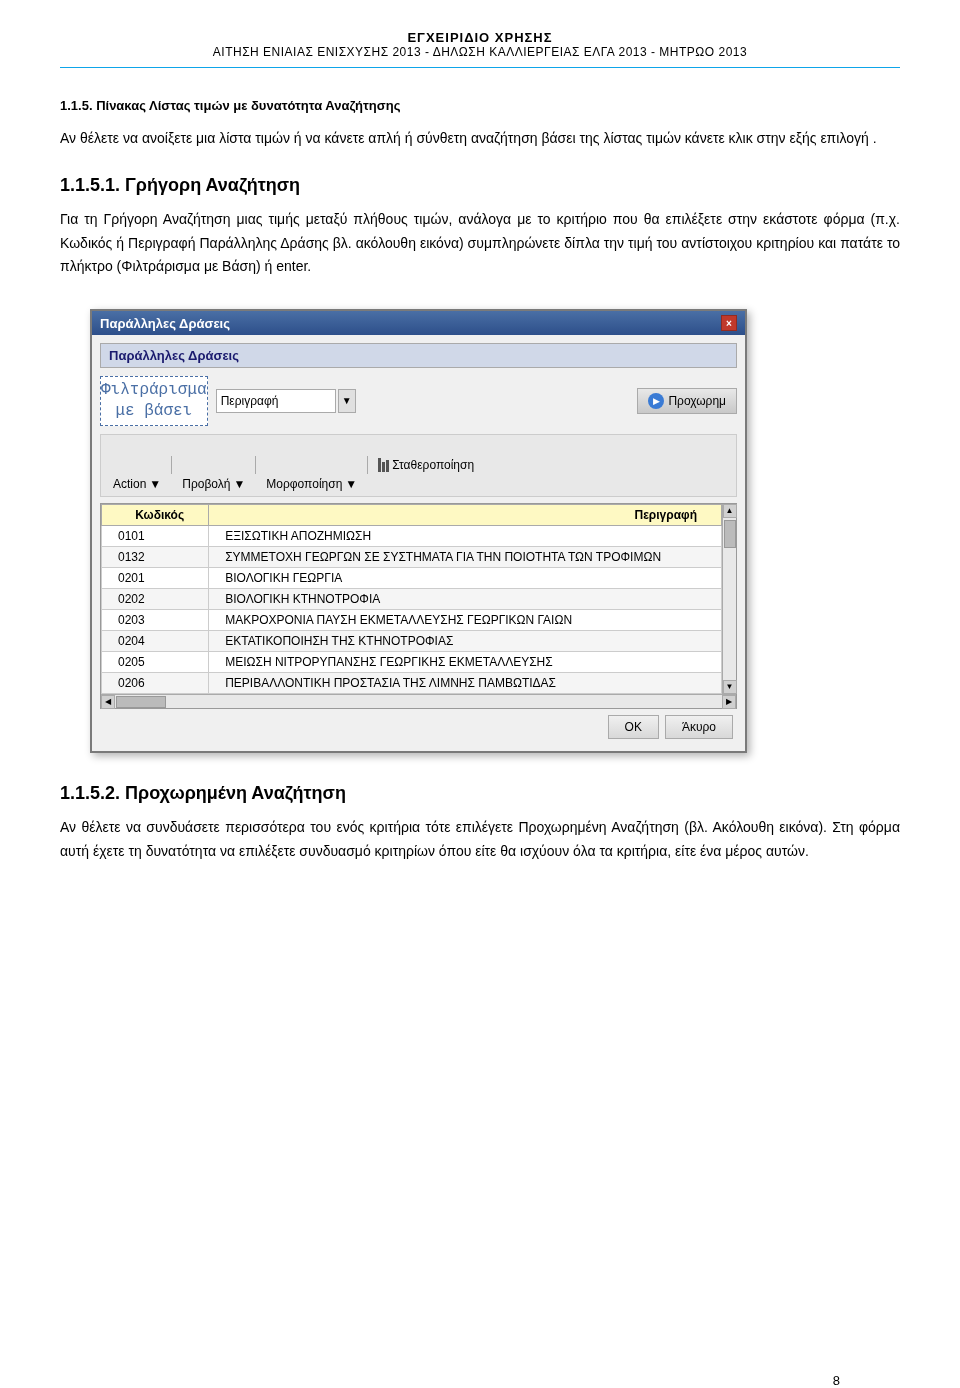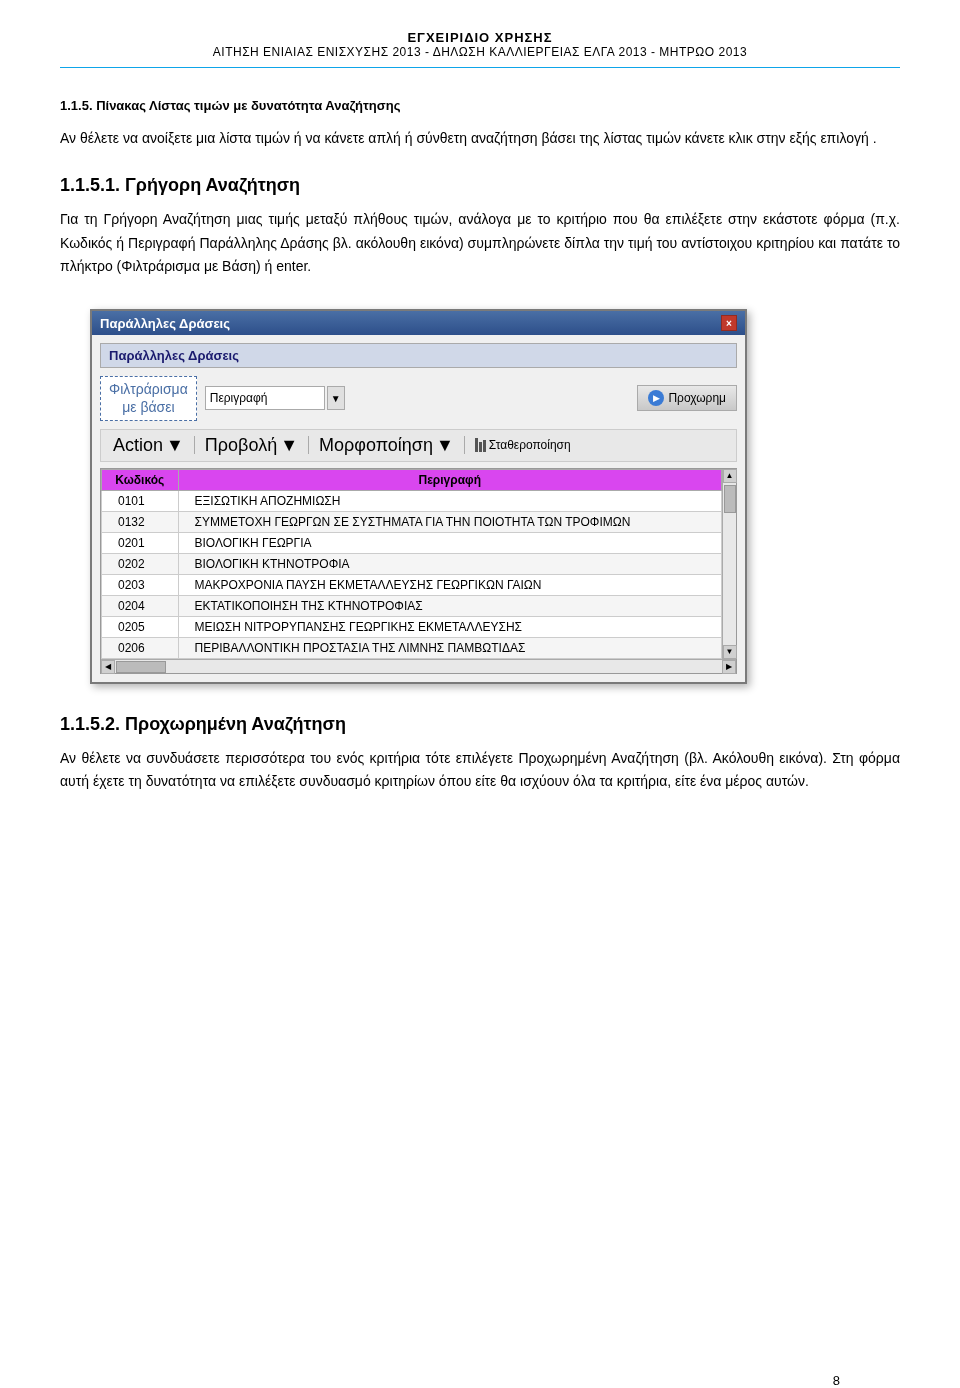--- a/index.html
+++ b/index.html
@@ -105,24 +105,25 @@
       display: flex;
       align-items: center;
       gap: 8px;
       margin-bottom: 8px;
     }
 
     .filter-label {
       background: #fff;
       border: 1px dashed #4a6fa5;
       color: #4a6fa5;
-      font-size: 14px;
-      padding: 3px 8px;
+      font-size: 16px;
+      padding: 3px 0;
       text-align: center;
       line-height: 1.3;
+      font-family: Liberation Mono, monospace;
     }
 
     .filter-input-container {
       display: flex;
       align-items: center;
       gap: 2px;
       flex: 1;
     }
 
     .filter-input {
@@ -176,26 +177,27 @@
       gap: 0;
       background: #e8e8e8;
       border: 1px solid #ccc;
       padding: 2px 4px;
       margin-bottom: 6px;
     }
 
     .menu-item-btn {
       background: transparent;
       border: none;
-      font-size: 18px;
+      font-size: 12px;
       padding: 3px 8px;
       cursor: pointer;
       display: flex;
       align-items: center;
       gap: 3px;
+      margin-top: 37px;
     }
 
     .menu-separator {
       width: 1px;
       height: 18px;
       background: #aaa;
       margin: 0 2px;
     }
 
     .statheropoiisi-btn {
@@ -221,24 +223,24 @@
 
     
     .data-table {
       width: 100%;
       border-collapse: collapse;
       font-size: 12px;
       background: #fff;
     }
 
     .data-table th {
-      background: #d946ef;
-      border: 1px solid #aaa;
-      padding: 3px 8px;
-      text-align: center;
+      background: #fef9c3;
+      border: 1px solid #aaa;
+      padding: 3px 24px;
+      text-align: right;
       font-weight: bold;
       font-size: 12px;
     }
 
     .data-table td {
       border: 1px solid #ccc;
       padding: 3px 16px;
       font-size: 12px;
     }
 
@@ -414,20 +416,24 @@
 
           <div style="display:flex;height:14px;background:#e8e8e8;border-top:1px solid #aaa;">
             <div style="width:14px;height:14px;background:#d0d0d0;border:1px solid #aaa;display:flex;align-items:center;justify-content:center;font-size:8px;cursor:pointer;flex-shrink:0;">◀</div>
             <div style="flex:1;position:relative;">
               <div style="width:50px;height:12px;background:#bbb;border:1px solid #999;margin:1px;"></div>
             </div>
             <div style="width:14px;height:14px;background:#d0d0d0;border:1px solid #aaa;display:flex;align-items:center;justify-content:center;font-size:8px;cursor:pointer;flex-shrink:0;">▶</div>
           </div>
         </div>
 
+        <div class="dialog-footer">
+          <button class="footer-btn">ΟΚ</button>
+          <button class="footer-btn">Άκυρο</button>
+        </div>
 
       </div>
     </div>
   </div>
 
   <div class="subsection-heading">1.1.5.2.  Προχωρημένη Αναζήτηση</div>
 
   <p class="body-text">Αν θέλετε να συνδυάσετε περισσότερα του ενός κριτήρια τότε επιλέγετε Προχωρημένη Αναζήτηση (βλ. Ακόλουθη εικόνα). Στη φόρμα αυτή έχετε τη δυνατότητα να επιλέξετε συνδυασμό κριτηρίων όπου είτε θα ισχύουν όλα τα κριτήρια, είτε ένα μέρος αυτών.</p>
 
   <div class="page-number">8</div>

